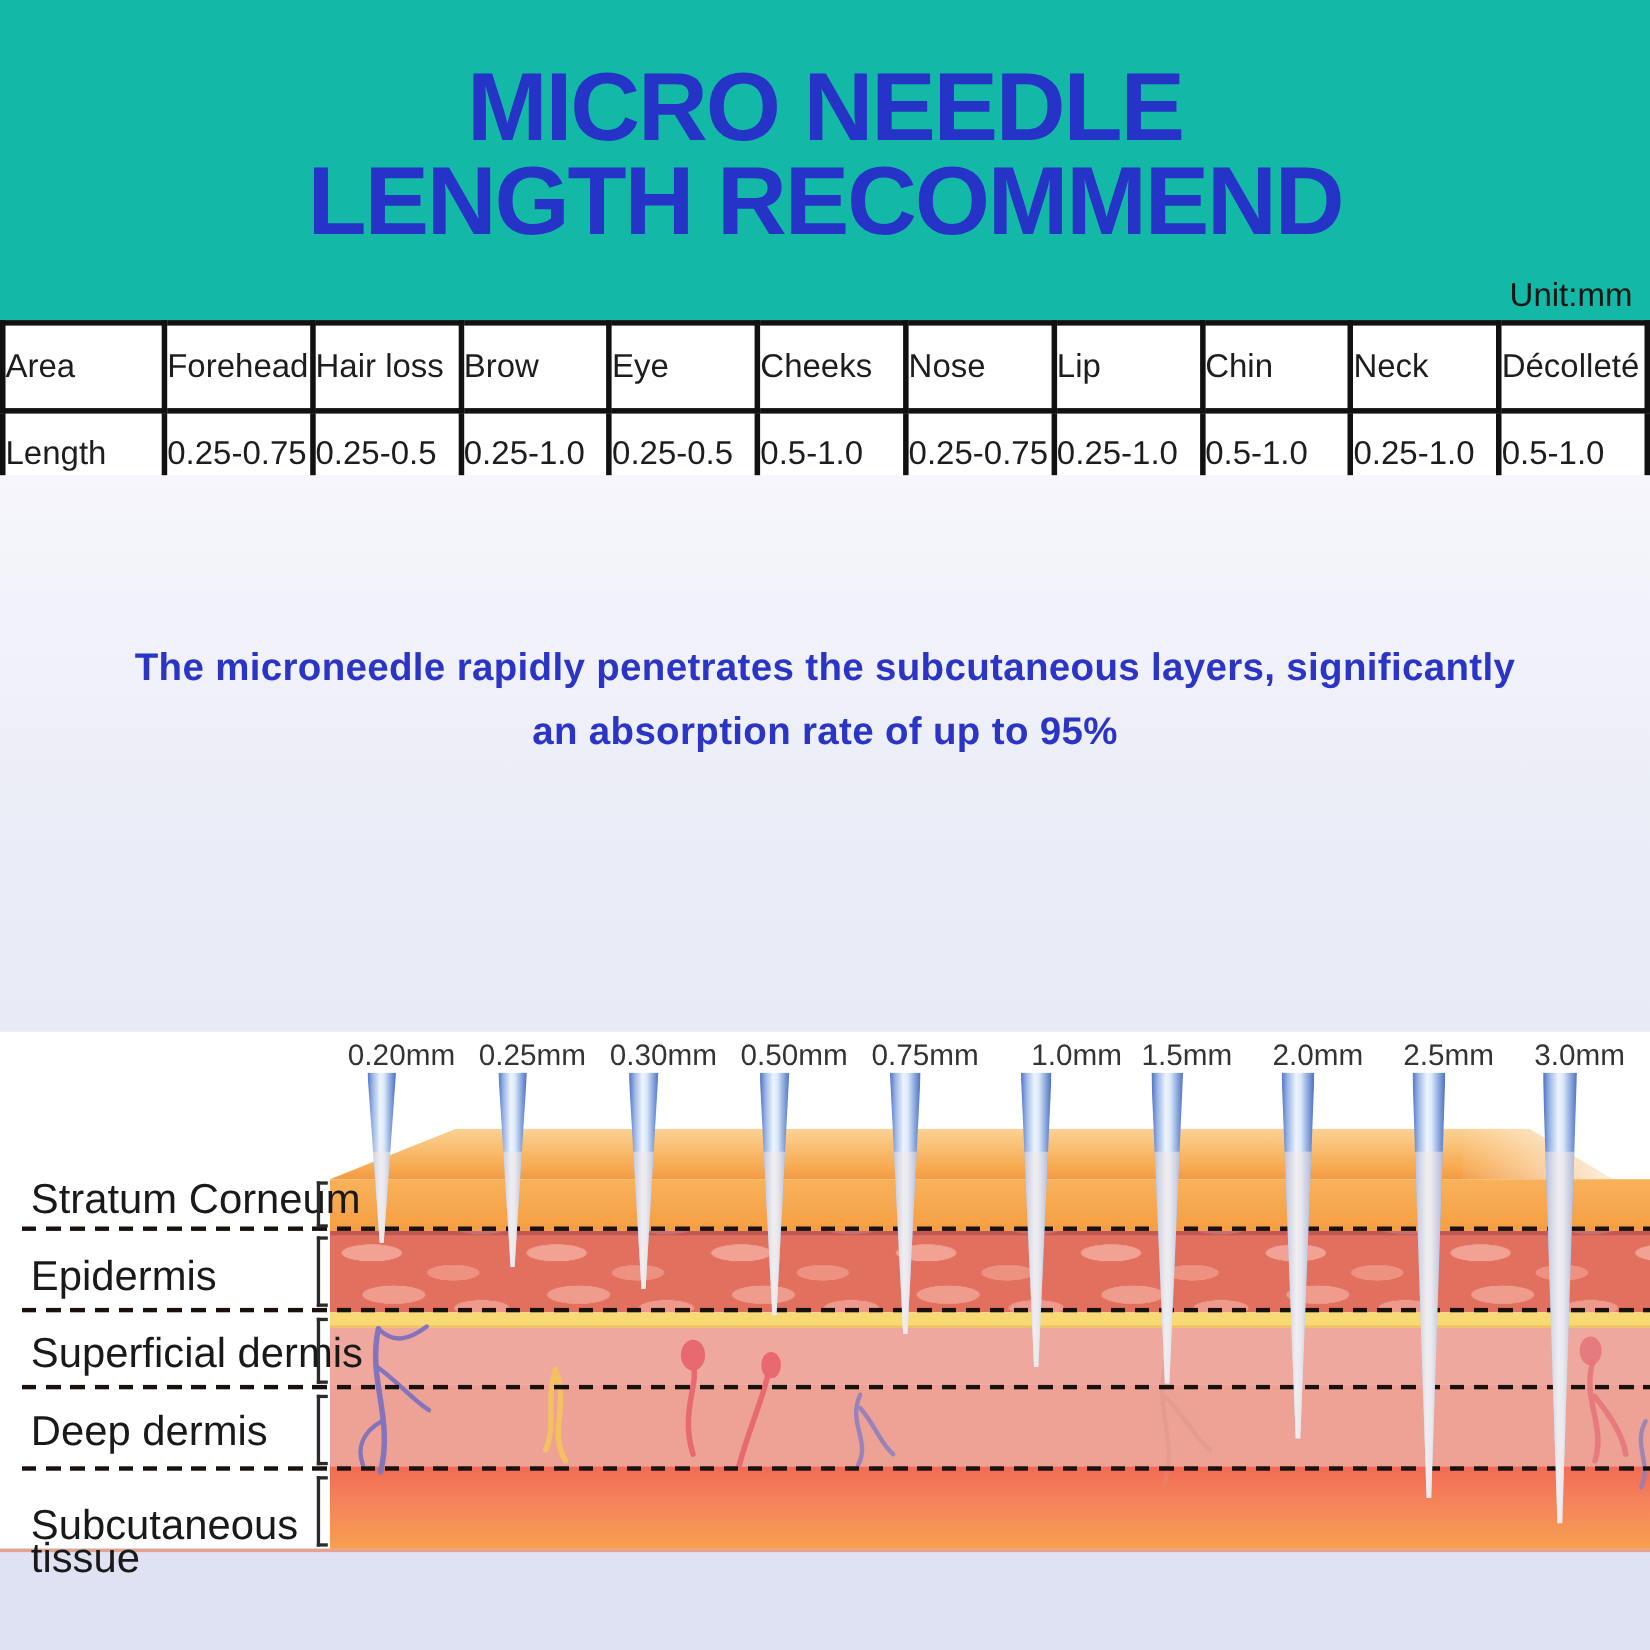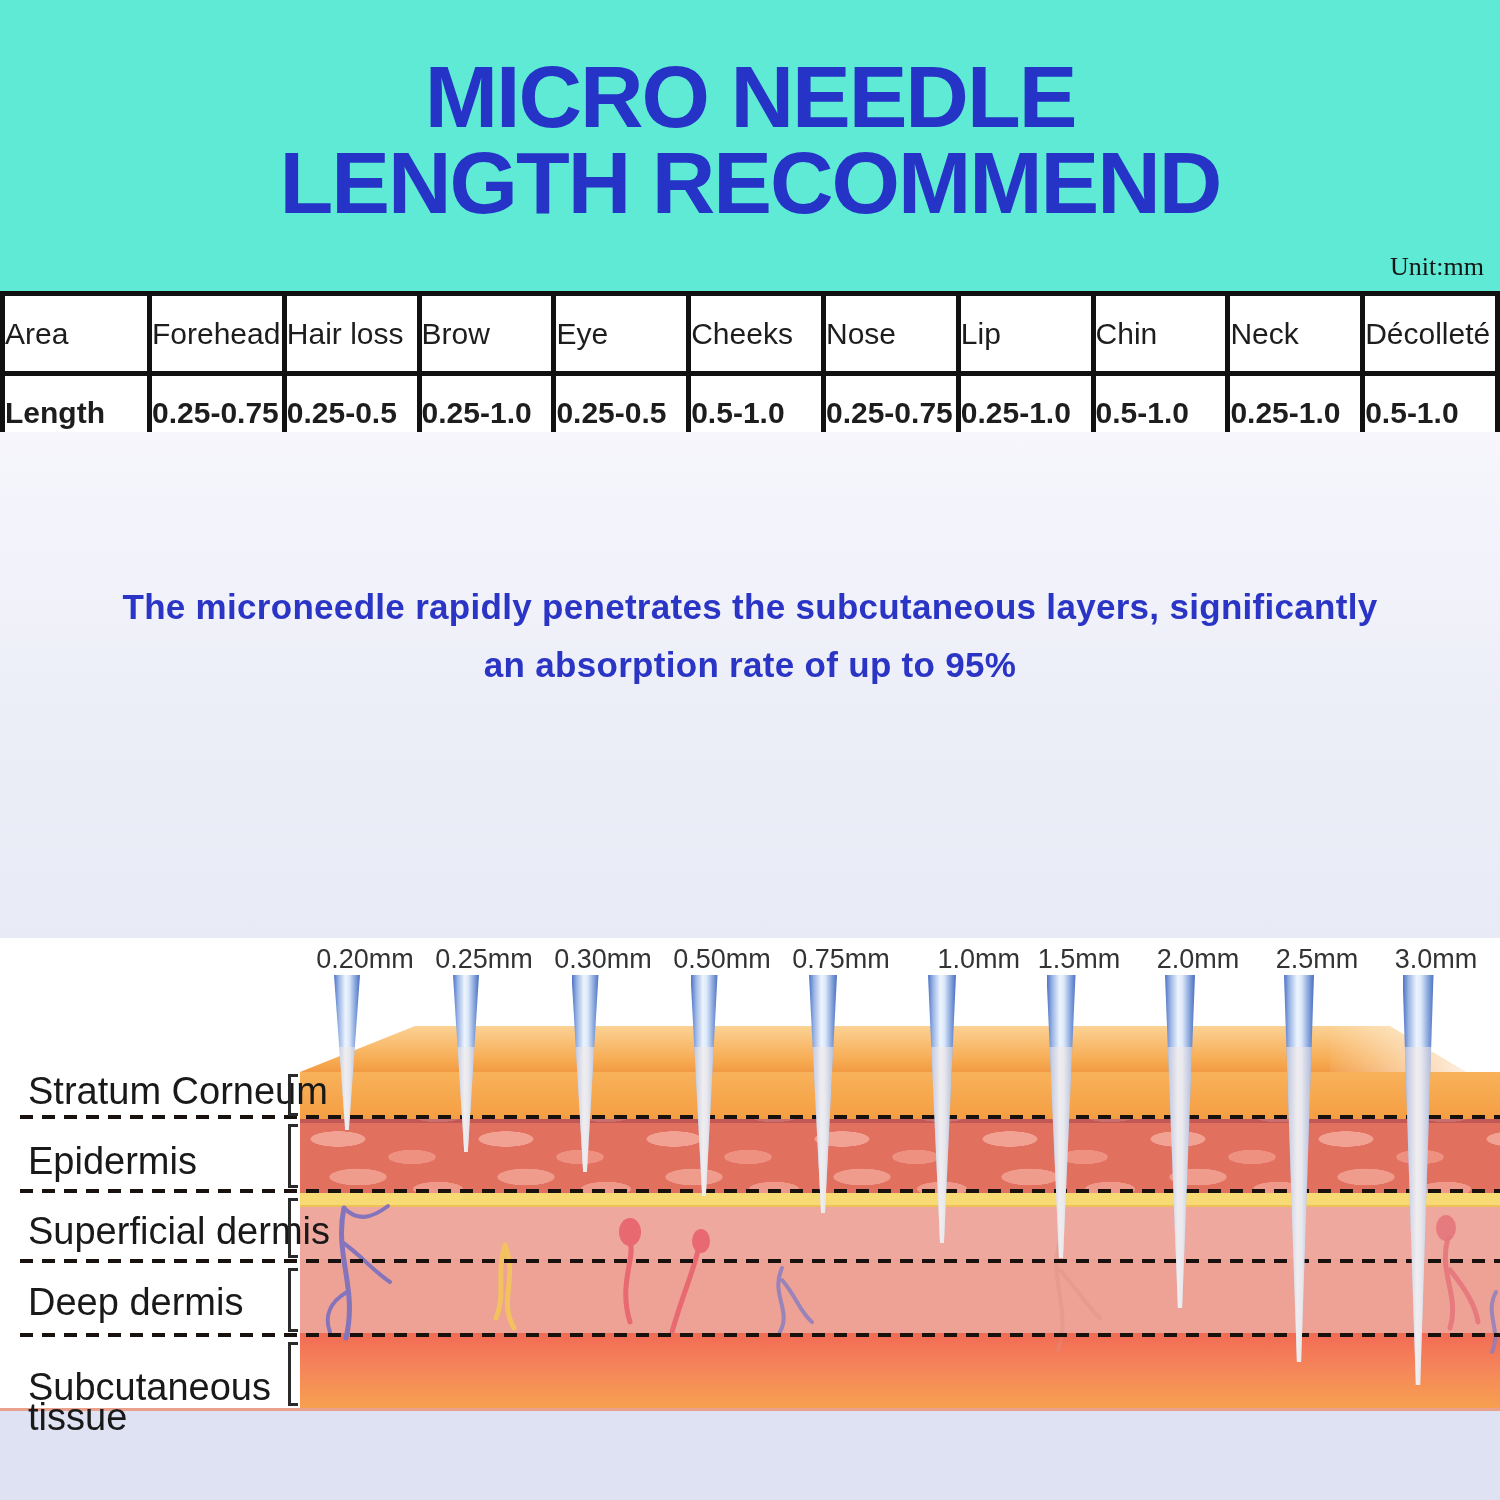--- a/index.html
+++ b/index.html
@@ -1,31 +1,31 @@
 <!DOCTYPE html>
 <html><head>
 <meta charset="utf-8">
 <style>
   html,body{margin:0;padding:0;}
-  .page{position:relative;width:1500px;height:1500px;background:#5eead4;overflow:hidden;
+  .page{position:relative;width:1500px;height:1500px;background:#14b8a6;overflow:hidden;
         font-family:"Liberation Sans", sans-serif;}
 
   
   .title{position:absolute;top:54px;left:0;width:100%;margin:0;text-align:center;
          font-size:88px;line-height:86px;font-weight:bold;letter-spacing:-2px;color:#2533c6;}
 
   
-  .unit{position:absolute;top:252px;right:16px;font-size:26px;color:#141414;font-family:Liberation Serif, serif;}
+  .unit{position:absolute;top:252px;right:16px;font-size:30px;color:#141414;}
 
   
   table.rec{position:absolute;top:291px;left:0;width:1500px;border-collapse:collapse;
             table-layout:fixed;background:#fff;font-size:30px;color:#1d1d1d;}
   table.rec td{border:5px solid #111;text-align:left;vertical-align:middle;padding:0;}
   table.rec tr.hrow{height:80px;}
-  table.rec tr.vrow{height:78px;font-weight:bold;}
+  table.rec tr.vrow{height:78px;}
   col.col-area{width:147px;}
 
   
   .mid-section{position:absolute;top:432px;left:0;width:1500px;height:570px;
                background:linear-gradient(180deg,#f6f6fc 0%,#ebedf7 55%,#e7eaf5 100%);}
   .desc{position:absolute;top:146px;left:0;width:100%;text-align:center;font-weight:bold;
         font-size:35px;line-height:58px;color:#2b35c5;letter-spacing:0.3px;}
 
   
   .diagram{position:absolute;top:938px;left:0;width:1500px;height:470px;background:#ffffff;}

